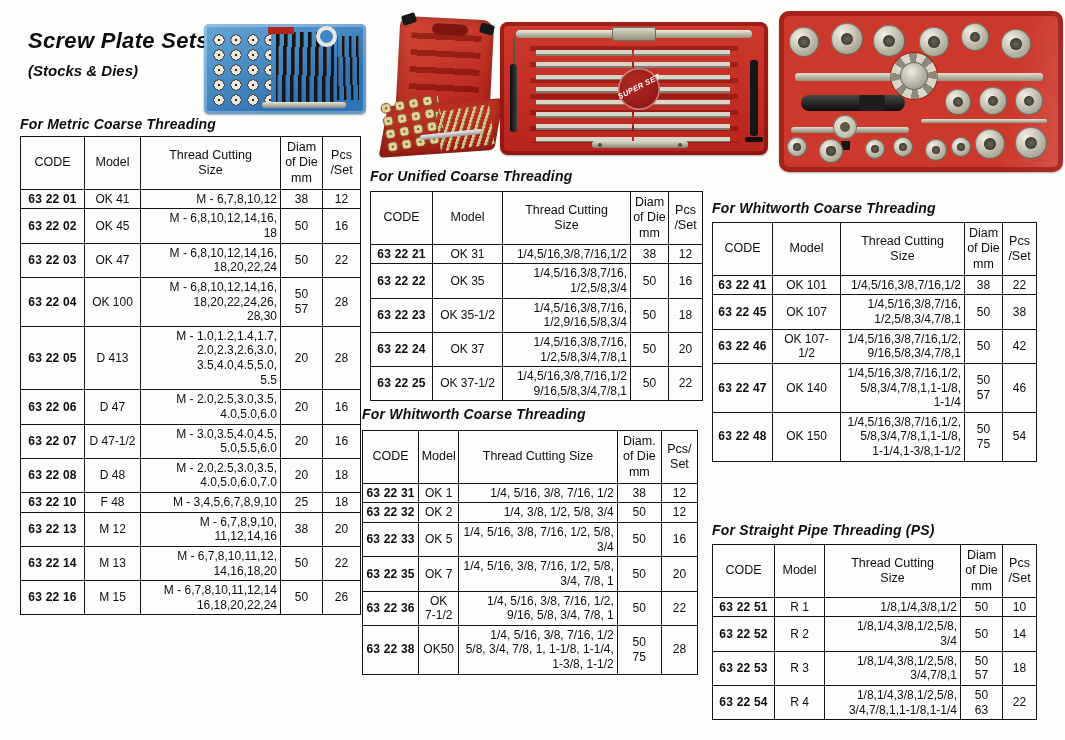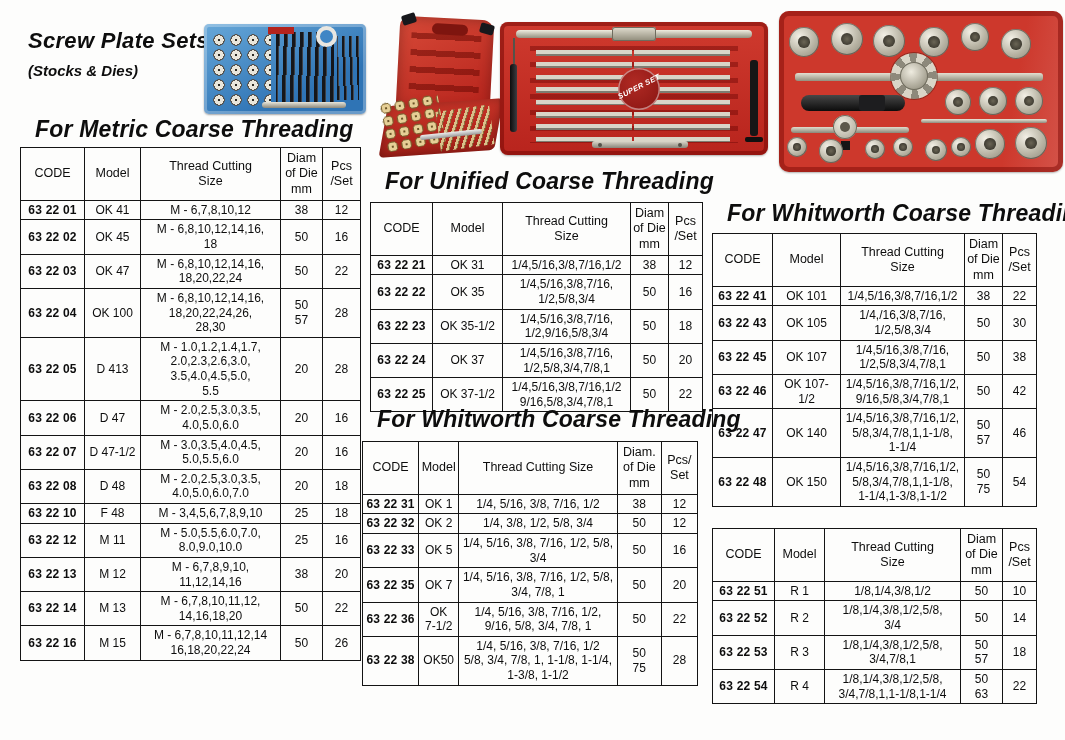--- a/index.html
+++ b/index.html
@@ -2,30 +2,30 @@
 <html><head>
 <meta charset="utf-8">
 <style>
   html,body{margin:0;padding:0;background:#e9e9e9;}
   .page{position:relative;width:1065px;height:740px;background:#fdfdfc;overflow:hidden;
         font-family:"Liberation Sans",sans-serif;color:#0d0d0d;}
   
   .brand-title{position:absolute;left:28px;top:28px;font-size:22px;font-weight:bold;font-style:italic;letter-spacing:.3px;}
   .brand-sub{position:absolute;left:28px;top:62px;font-size:15px;font-weight:bold;font-style:italic;}
   .section{position:absolute;}
-  .section h2{margin:0 0 4px 15px;font-size:23px;font-weight:bold;font-style:italic;letter-spacing:.2px;white-space:nowrap;}
+  .section h2{margin:0 0 4px 0;font-size:14px;font-weight:bold;font-style:italic;letter-spacing:.2px;white-space:nowrap;}
   .unit-note{text-align:right;font-size:13px;margin:0 4px 1px 0;}
   
   table.cat{border-collapse:collapse;table-layout:fixed;width:100%;}
   table.cat th,table.cat td{border:1.6px solid #141414;padding:2px 3px;font-size:12px;line-height:1.22;
       vertical-align:middle;white-space:pre-line;overflow:hidden;}
   table.cat th{font-weight:normal;text-align:center;font-size:12.5px;padding:3px 2px;}
   td.c-code{font-weight:bold;text-align:center;letter-spacing:.2px;}
   td.c-model{text-align:center;}
-  td.c-size{text-align:center;padding-left:5px;}
+  td.c-size{text-align:right;padding-left:5px;}
   td.c-num{text-align:center;}
   
   .prod{position:absolute;}
   .abs{position:absolute;}
   
   .img-blue{left:204px;top:24px;width:162px;height:90px;border-radius:5px;
      background:linear-gradient(155deg,#66a7d8,#2f74b5 70%);box-shadow:inset 0 0 0 3px rgba(255,255,255,.28),0 1px 2px rgba(0,0,0,.35);}
   .blue-dies{left:7px;top:9px;width:60px;height:74px;
      background-image:radial-gradient(circle at 8px 7px,#2e2b24 0 1.5px,#e9e6db 1.5px 4.6px,#55504a 4.6px 5.6px,transparent 5.8px);
      background-size:17px 15px;}
@@ -260,28 +260,20 @@
               <td class="c-num">18</td>
             </tr>
             <tr>
               <td class="c-code">63 22 10</td>
               <td class="c-model">F 48</td>
               <td class="c-size">M - 3,4,5,6,7,8,9,10</td>
               <td class="c-num">25</td>
               <td class="c-num">18</td>
             </tr>
             <tr>
-              <td class="c-code">63 22 12</td>
-              <td class="c-model">M 11</td>
-              <td class="c-size">M - 5.0,5.5,6.0,7.0,
-8.0,9.0,10.0</td>
-              <td class="c-num">25</td>
-              <td class="c-num">16</td>
-            </tr>
-            <tr>
               <td class="c-code">63 22 13</td>
               <td class="c-model">M 12</td>
               <td class="c-size">M - 6,7,8,9,10,
 11,12,14,16</td>
               <td class="c-num">38</td>
               <td class="c-num">20</td>
             </tr>
             <tr>
               <td class="c-code">63 22 14</td>
               <td class="c-model">M 13</td>
@@ -476,28 +468,20 @@
           </thead>
           <tbody>
             <tr>
               <td class="c-code">63 22 41</td>
               <td class="c-model">OK 101</td>
               <td class="c-size">1/4,5/16,3/8,7/16,1/2</td>
               <td class="c-num">38</td>
               <td class="c-num">22</td>
             </tr>
             <tr>
-              <td class="c-code">63 22 43</td>
-              <td class="c-model">OK 105</td>
-              <td class="c-size">1/4,/16,3/8,7/16,
-1/2,5/8,3/4</td>
-              <td class="c-num">50</td>
-              <td class="c-num">30</td>
-            </tr>
-            <tr>
               <td class="c-code">63 22 45</td>
               <td class="c-model">OK 107</td>
               <td class="c-size">1/4,5/16,3/8,7/16,
 1/2,5/8,3/4,7/8,1</td>
               <td class="c-num">50</td>
               <td class="c-num">38</td>
             </tr>
             <tr>
               <td class="c-code">63 22 46</td>
               <td class="c-model">OK 107-1/2</td>
@@ -525,20 +509,21 @@
               <td class="c-num">50
 75</td>
               <td class="c-num">54</td>
             </tr>
           </tbody>
         </table>
       </div>
   </div>
 
   <div class="section" style="left:712px;top:522px;width:324px;">
+    <h2>For Straight Pipe Threading (PS)</h2>
     <div style="margin-top:6px;">
         <table class="cat">
           <colgroup>
             <col style="width: 62px;">
             <col style="width: 50px;">
             <col style="width: 136px;">
             <col style="width: 42px;">
             <col style="width: 34px;">
           </colgroup>
           <thead>

